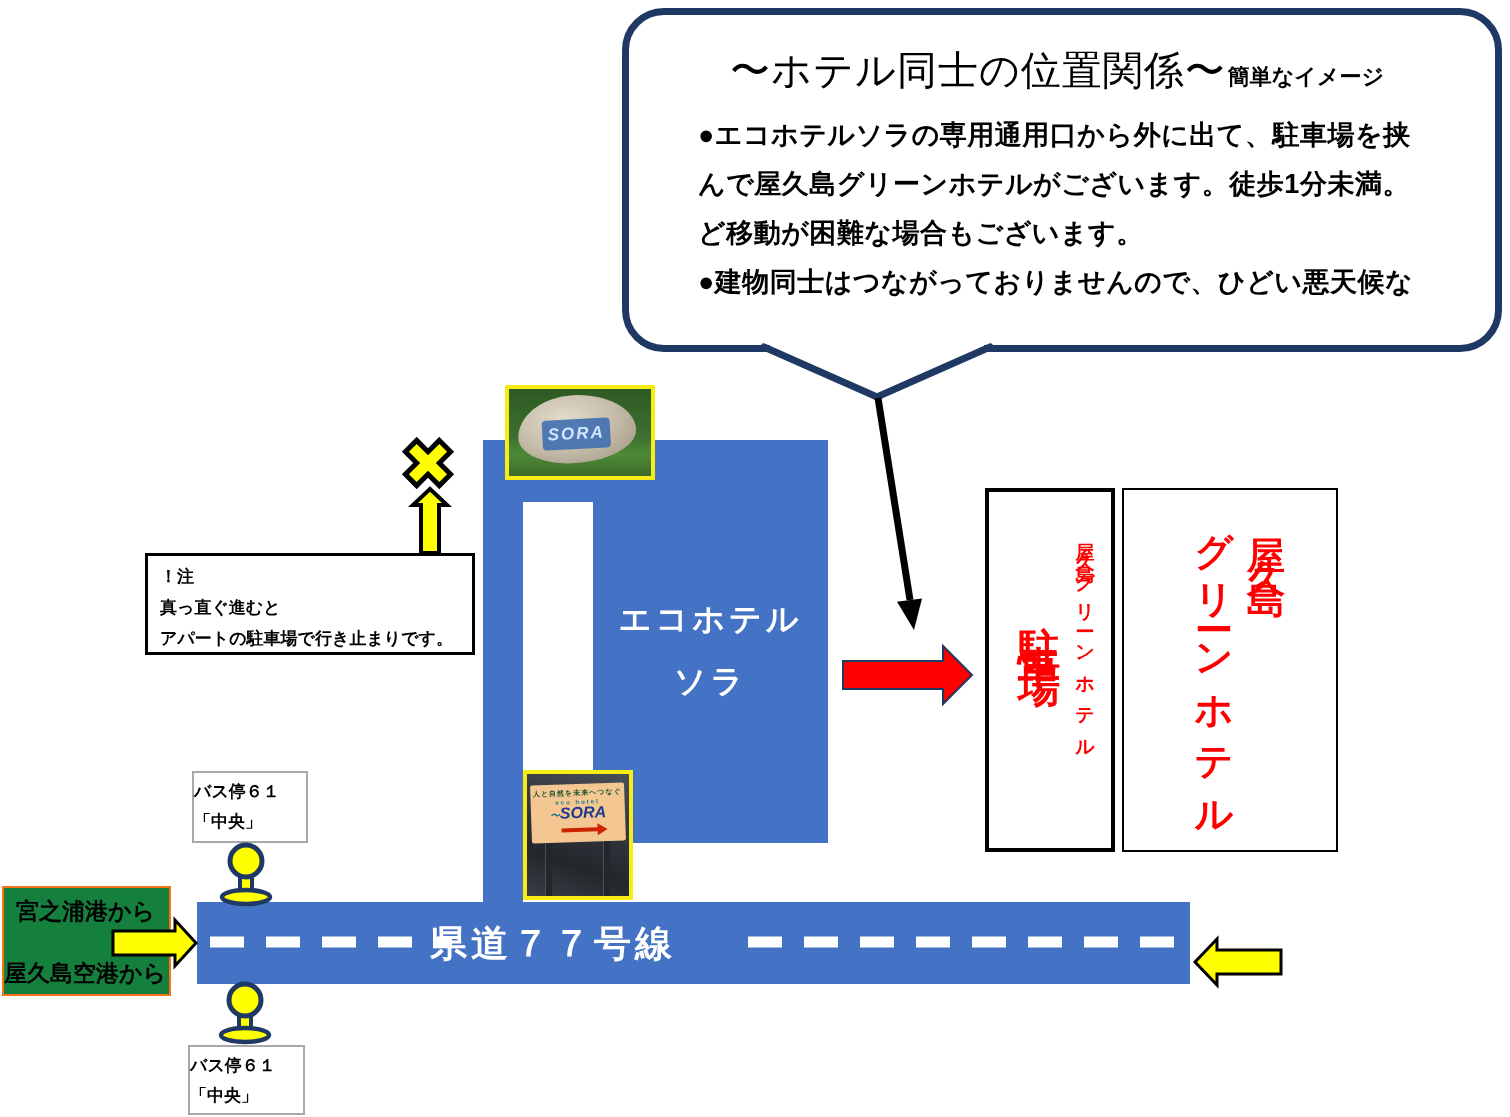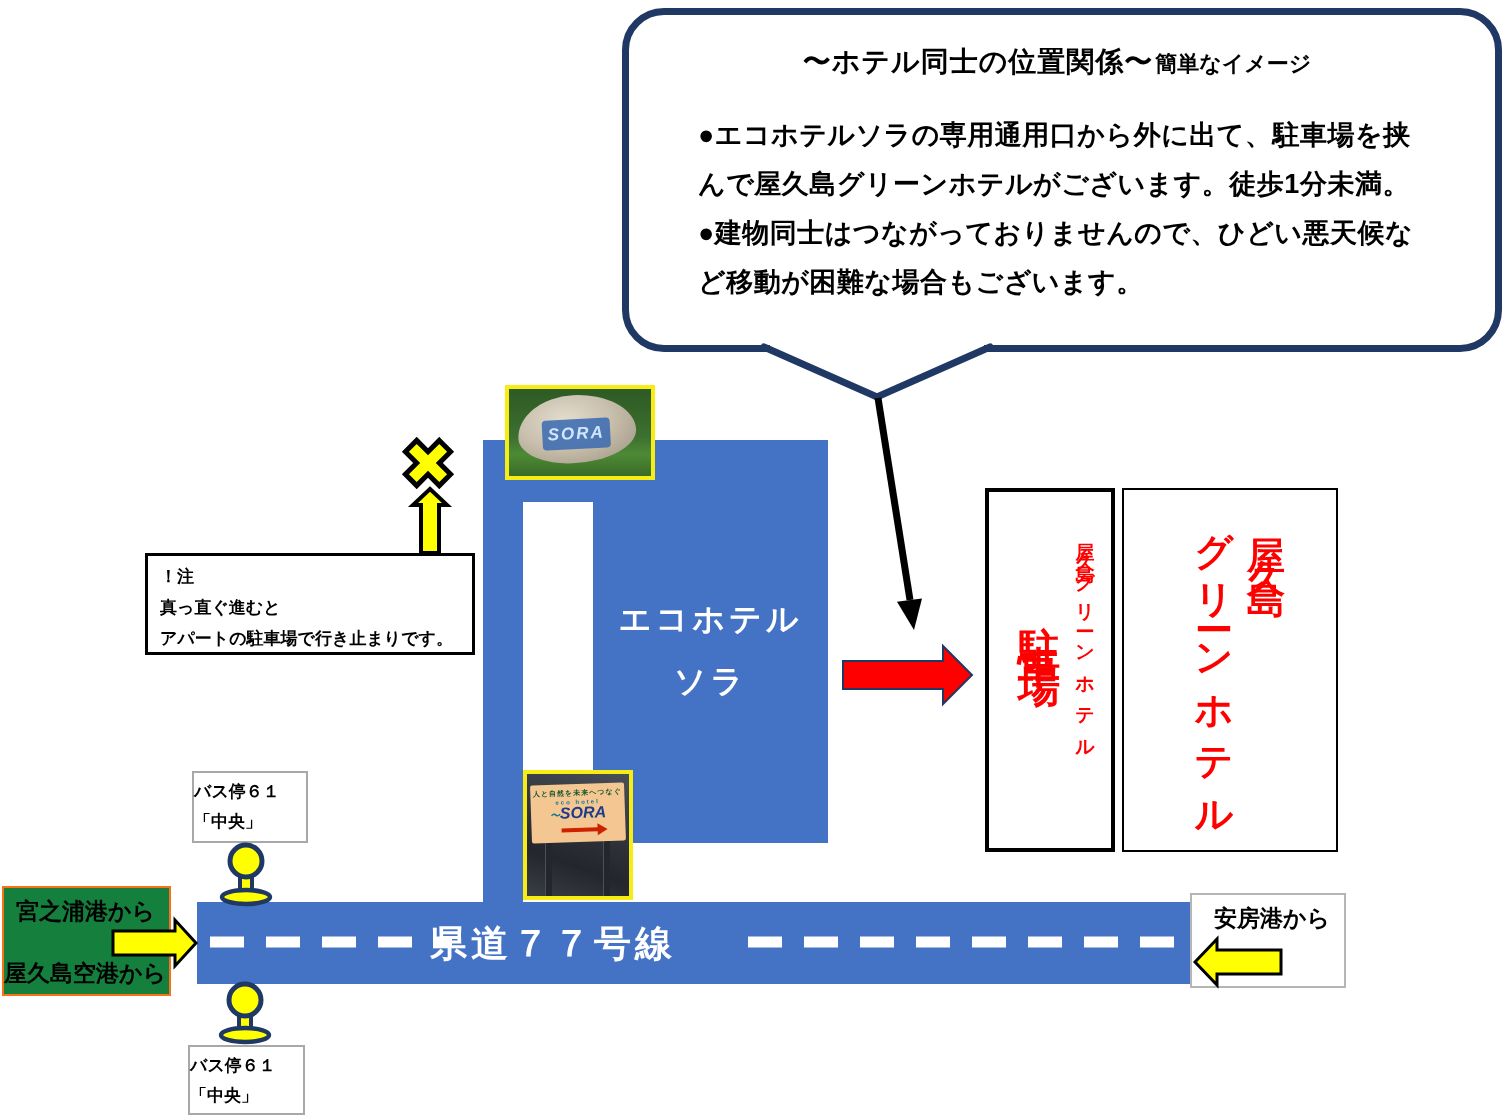--- a/index.html
+++ b/index.html
@@ -11,21 +11,21 @@
 
   
   .bubble{
     left:622px;top:8px;width:880px;height:344px;box-sizing:border-box;
     background:#fff;border:7px solid #1F3864;border-radius:42px;
   }
   .bubble-title{
     position:absolute;left:0;right:10px;top:28px;display:flex;justify-content:center;align-items:baseline;
     color:#000;white-space:nowrap;
   }
-  .bubble-title .main{font-size:28px;font-weight:bold;letter-spacing:1px;}
+  .bubble-title .main{font-size:40px;font-weight:normal;letter-spacing:1px;}
   .bubble-title .suffix{font-size:22px;font-weight:bold;margin-left:2px;}
   .bubble-body{
     position:absolute;left:69px;right:46px;top:96px;
     font-size:27px;font-weight:bold;color:#000;line-height:49px;letter-spacing:0.5px;white-space:nowrap;
   }
 
   
   .blue{background:#4472C4;}
   .building-label{
     left:593px;top:588px;width:235px;text-align:center;color:#fff;
@@ -97,22 +97,22 @@
 <div id="page">
 
   <div class="abs bubble">
     <div class="bubble-title">
       <span class="main">〜ホテル同士の位置関係〜</span>
       <span class="suffix">簡単なイメージ</span>
     </div>
     <div class="bubble-body">
       <div>●エコホテルソラの専用通用口から外に出て、駐車場を挟</div>
       <div>んで屋久島グリーンホテルがございます。徒歩1分未満。</div>
+      <div>ど移動が困難な場合もございます。</div>
       <div>●建物同士はつながっておりませんので、ひどい悪天候な</div>
-      <div>ど移動が困難な場合もございます。</div>
     </div>
   </div>
 
   <div class="abs blue" style="left:483px;top:440px;width:345px;height:62px;"></div>
   <div class="abs blue" style="left:483px;top:440px;width:40px;height:462px;"></div>
   <div class="abs blue" style="left:593px;top:502px;width:235px;height:341px;"></div>
   <div class="abs building-label">
     <div>エコホテル</div>
     <div>ソラ</div>
   </div>
@@ -154,23 +154,20 @@
     <div class="vtext hotel-col2">グリーンホテル</div>
   </div>
 
   <div class="abs road"></div>
   <div class="abs road-label">県道７７号線</div>
 
   <div class="abs origin-left">
     <div class="origin-text" style="left:12px;top:8px;">宮之浦港から</div>
     <div class="origin-text" style="left:0;top:70px;">屋久島空港から</div>
   </div>
-  <div class="abs origin-right">
-    <div class="origin-text" style="left:22px;top:8px;">安房港から</div>
-  </div>
 
   <div class="abs bus-label bus-label-top">
     <div>バス停６１</div>
     <div>「中央」</div>
   </div>
   <div class="abs bus-label bus-label-bottom">
     <div>バス停６１</div>
     <div>「中央」</div>
   </div>
 

